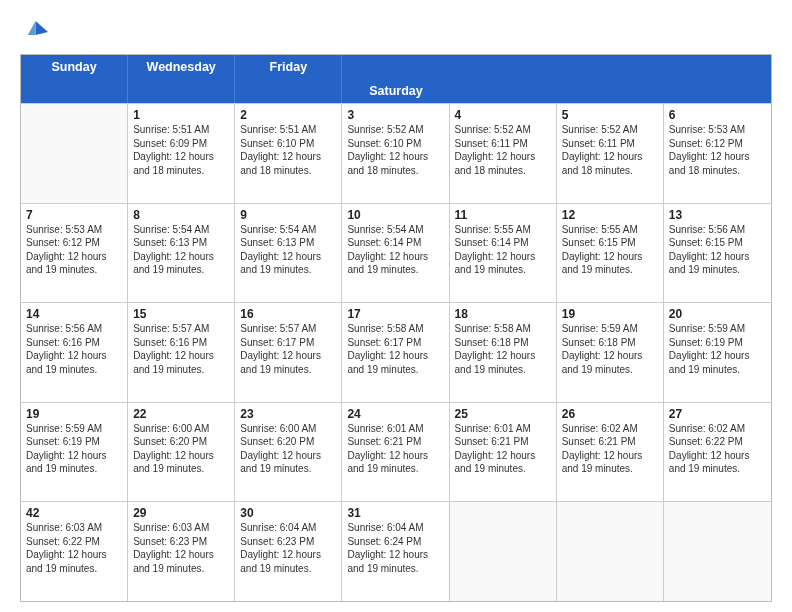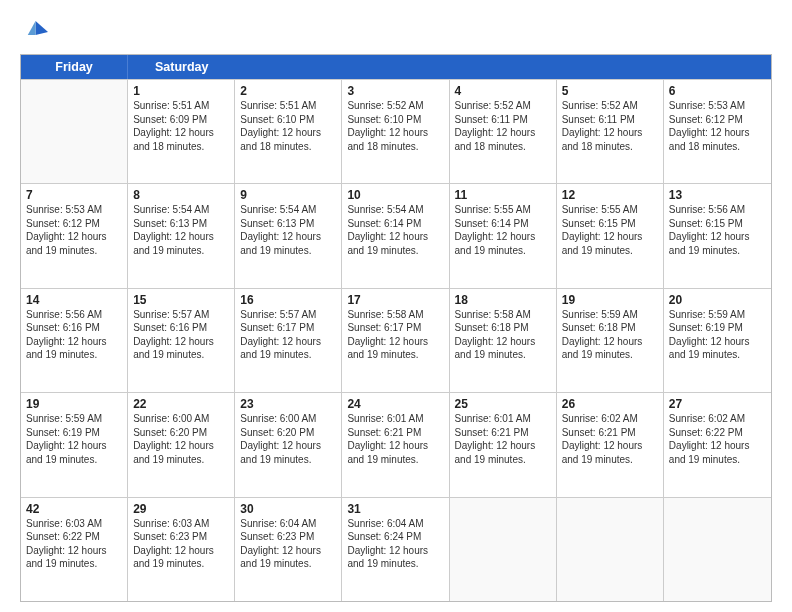--- a/index.html
+++ b/index.html
@@ -63,21 +63,21 @@
       background: #2563c7;
     }
     .cal-header-cell {
       color: #fff;
       font-size: 12.5px;
       font-weight: bold;
       text-align: center;
       padding: 5px 2px;
       border-right: 1px solid #4a7ed4;
     }
-    .cal-header-cell:last-child { border-right: none; }
+    .cal-header-cell:last-child { border-right: none; margin-top: 24px; }
     .cal-body {
       flex: 1;
       display: flex;
       flex-direction: column;
     }
     .cal-week {
       display: grid;
       grid-template-columns: repeat(7, 1fr);
       flex: 1;
       border-top: 1px solid #ccc;
@@ -120,20 +120,22 @@
       </div>
     </div>
     <div class="title-block">
       <div class="cal-title"></div>
       <div class="cal-subtitle"></div>
     </div>
   </div>
 
   <div class="calendar">
     <div class="cal-header-row">
+    <div class="cal-header-cell">Sunday</div>
+        <div class="cal-header-cell">Wednesday</div>
         <div class="cal-header-cell">Friday</div>
         <div class="cal-header-cell">Saturday</div>
       </div>
     <div class="cal-body">
     <div class="cal-week">
           <div class="cal-cell empty"></div>
           <div class="cal-cell">
             <div class="day-num">1</div>
             <div class="day-info" style="white-space: pre-line;">Sunrise: 5:51 AM
 Sunset: 6:09 PM

